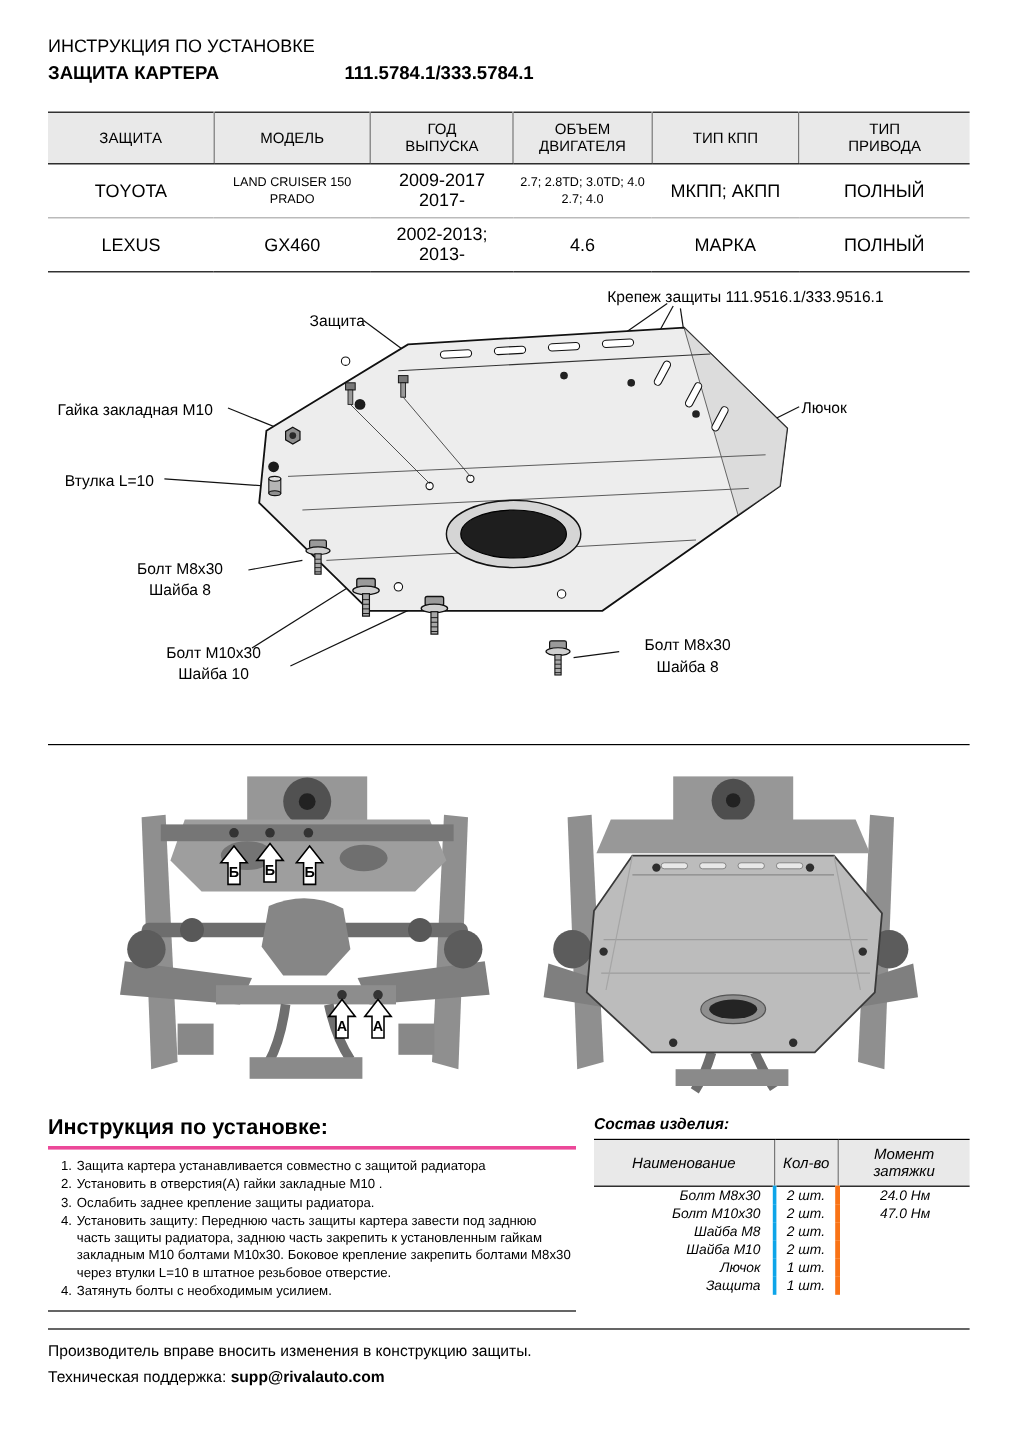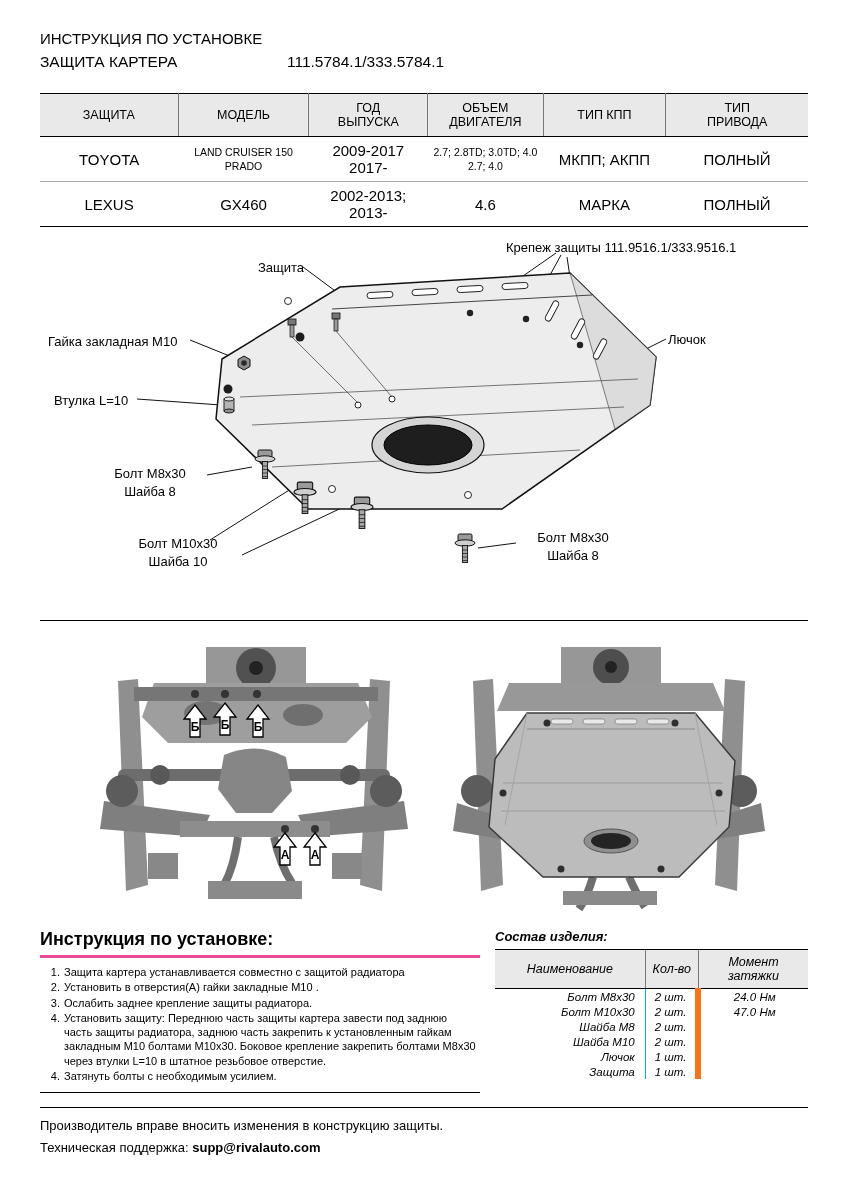--- a/index.html
+++ b/index.html
@@ -3,21 +3,21 @@
 <meta charset="utf-8">
 <style>
   html,body{margin:0;padding:0;background:#fff;}
   body{width:848px;height:1200px;overflow:hidden;color:#000;
        font-family:"Liberation Sans","DejaVu Sans",sans-serif;}
   .page{width:848px;height:1200px;padding:0 40px;box-sizing:border-box;position:relative;}
 
   
   header{padding-top:30px;}
   .subtitle{font-size:15px;}
-  .title-row{display:flex;margin-top:6px;font-weight:normal;font-size:15.5px;}
+  .title-row{display:flex;margin-top:6px;font-weight:bold;font-size:15.5px;}
   .title-row .t{width:247px;}
 
   
   table.fitment{width:100%;border-collapse:collapse;margin-top:22px;
     border-top:1.5px solid #000;border-bottom:1.5px solid #000;}
   .fitment th{background:#e9e9e9;font-weight:normal;font-size:12.5px;padding:7px 4px;
     border-bottom:1px solid #000;border-left:1px solid #777;white-space:pre-line;
     vertical-align:middle;text-align:center;}
   .fitment th:first-child{border-left:none;}
   .fitment td{text-align:center;font-size:15px;padding:5px 4px;white-space:pre-line;vertical-align:middle;}
@@ -48,22 +48,22 @@
   .instr-list .txt{flex:1;}
 
   .composition{margin-left:15px;width:313px;font-style:italic;}
   .composition h3{margin:0;font-size:13px;padding-bottom:5px;}
   table.comp{width:100%;border-collapse:collapse;}
   .comp th{background:#e9e9e9;font-weight:normal;font-size:12.5px;padding:5px 3px;
     border-top:1.5px solid #000;border-bottom:1px solid #000;border-left:1px solid #777;text-align:center;}
   .comp th:first-child{border-left:none;}
   .comp td{font-size:11.5px;padding:1.5px 4px;}
   .comp td.name{text-align:right;padding-right:10px;}
-  .comp td.qty{text-align:center;border-left:1px solid #0ea5e9;}
-  .comp td.tq{text-align:center;border-left:6px solid #f97316;}
+  .comp td.qty{text-align:center;border-left:3px solid #0ea5e9;}
+  .comp td.tq{text-align:center;border-left:4px solid #f97316;}
 
   
   footer{margin-top:10px;font-size:13px;}
   footer .l2{margin-top:7px;}
   footer .email{font-weight:bold;}
 
   svg text{font-family:"Liberation Sans","DejaVu Sans",sans-serif;}
   .marker-letter{font-size:12px;font-weight:bold;fill:#000;}
 </style>
 </head>

